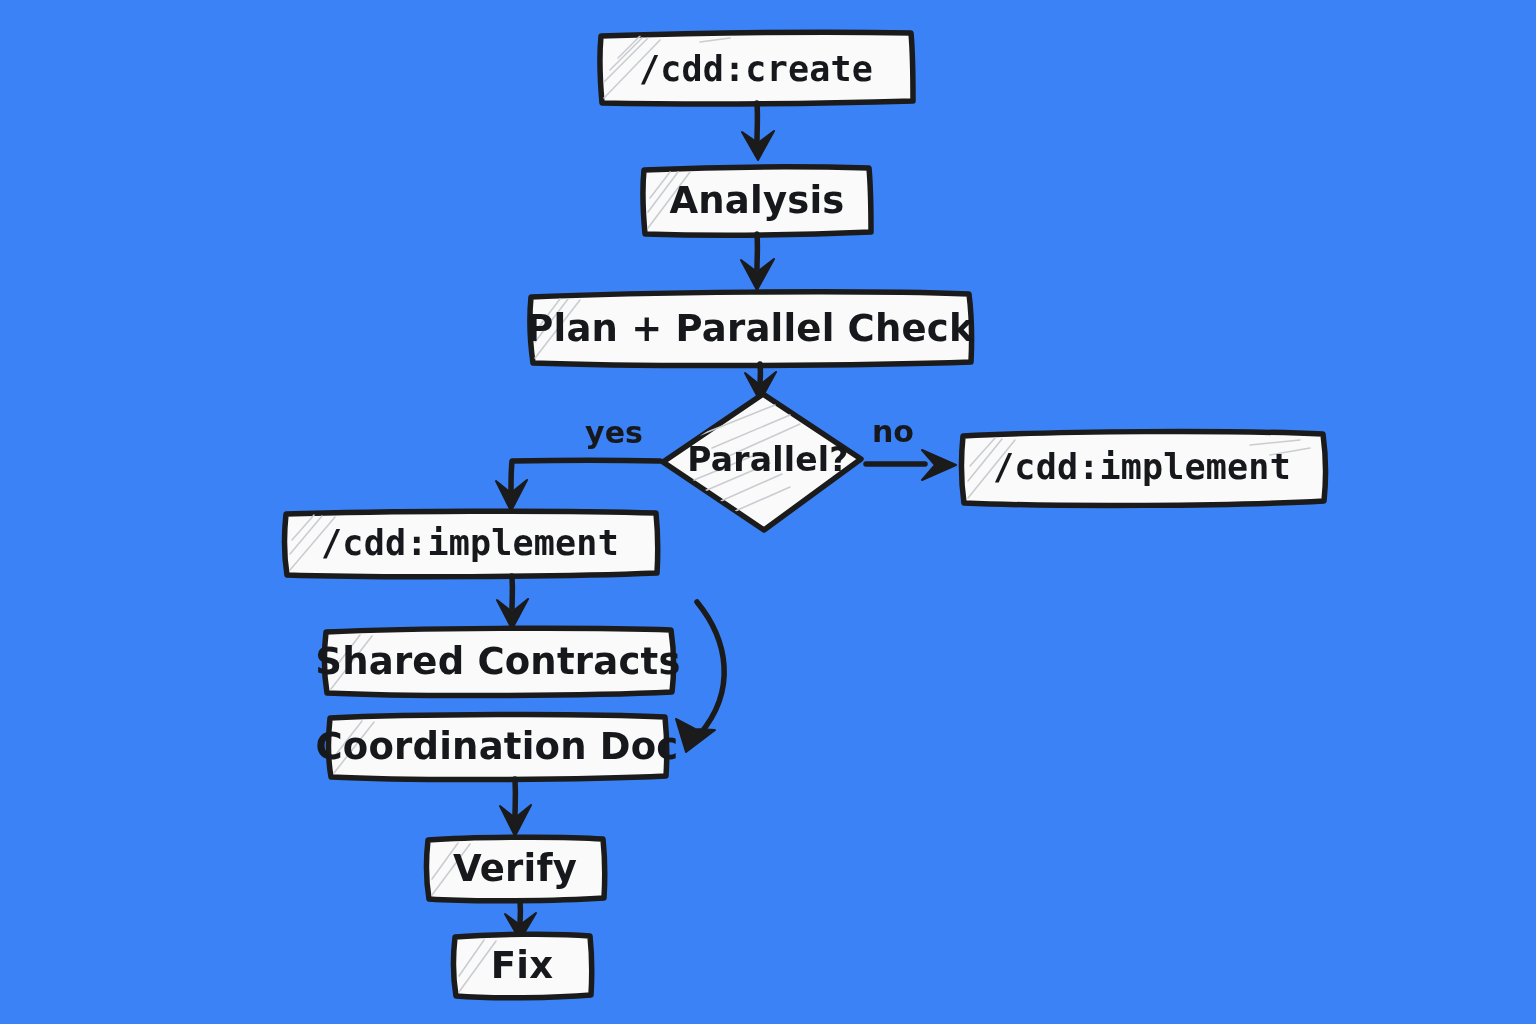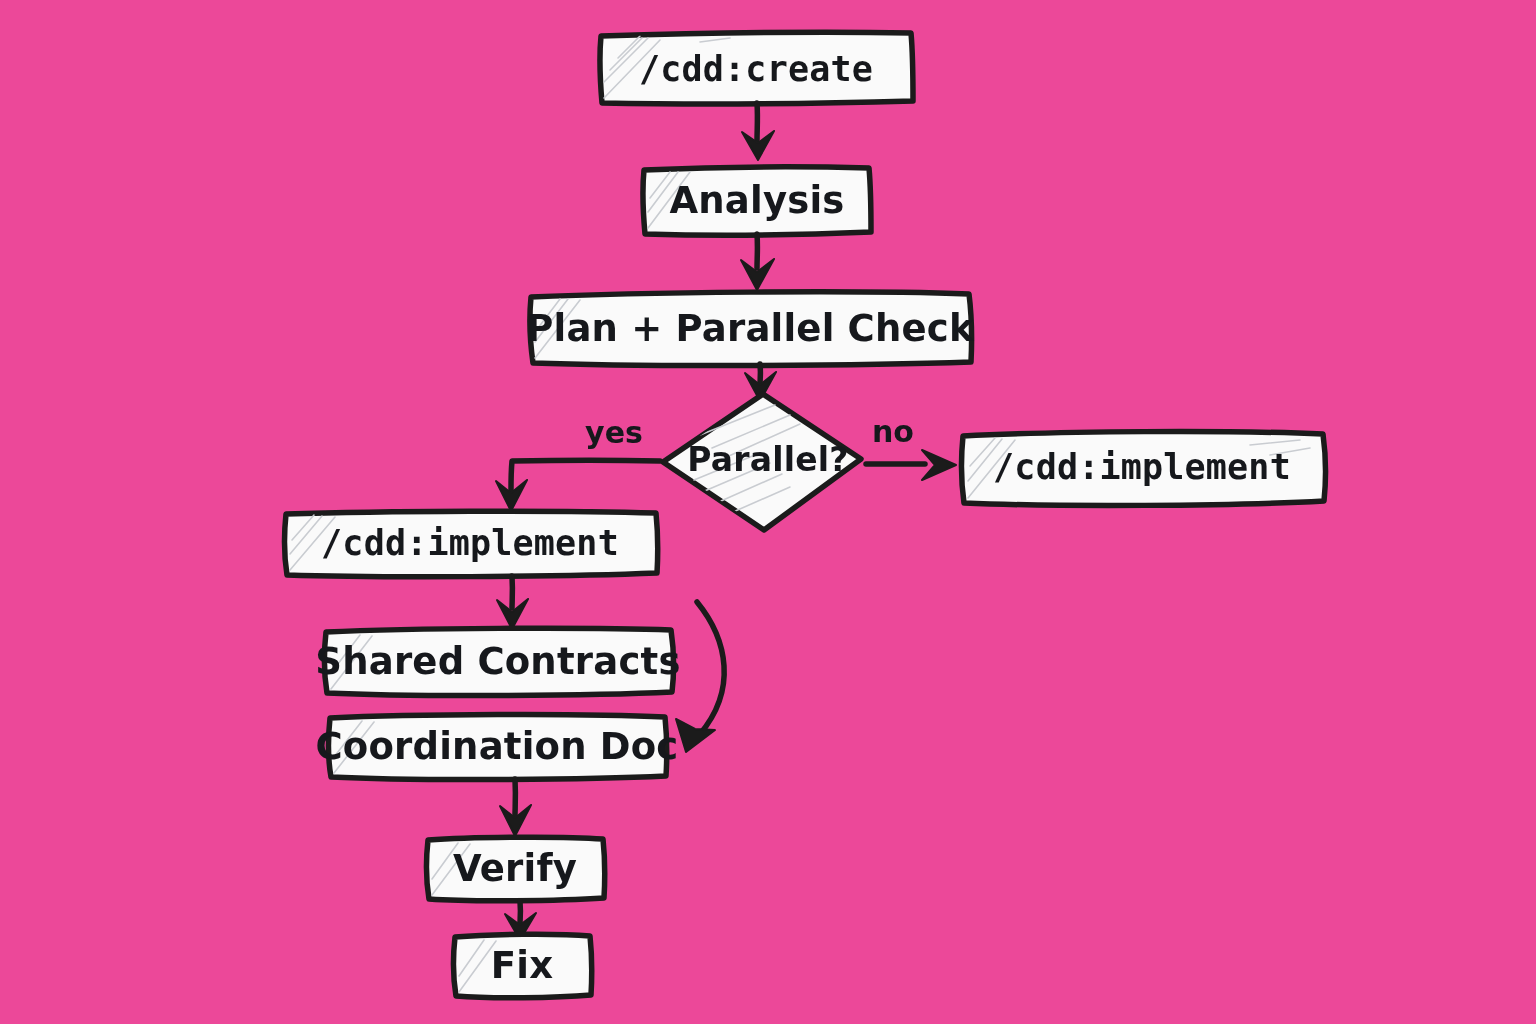--- a/index.html
+++ b/index.html
@@ -10,21 +10,21 @@
   body {
     width: 1536px;
     height: 1024px;
     overflow: hidden;
     font-family: "DejaVu Sans", sans-serif;
   }
   #canvas-wrap {
     position: relative;
     width: 1536px;
     height: 1024px;
-    background: #ec4899;
+    background: #3b82f6;
   }
   svg#flowchart {
     display: block;
     width: 1536px;
     height: 1024px;
   }
   .node-shape {
     fill: #fafafa;
     stroke: #1b1b1b;
     stroke-width: 5.5;

